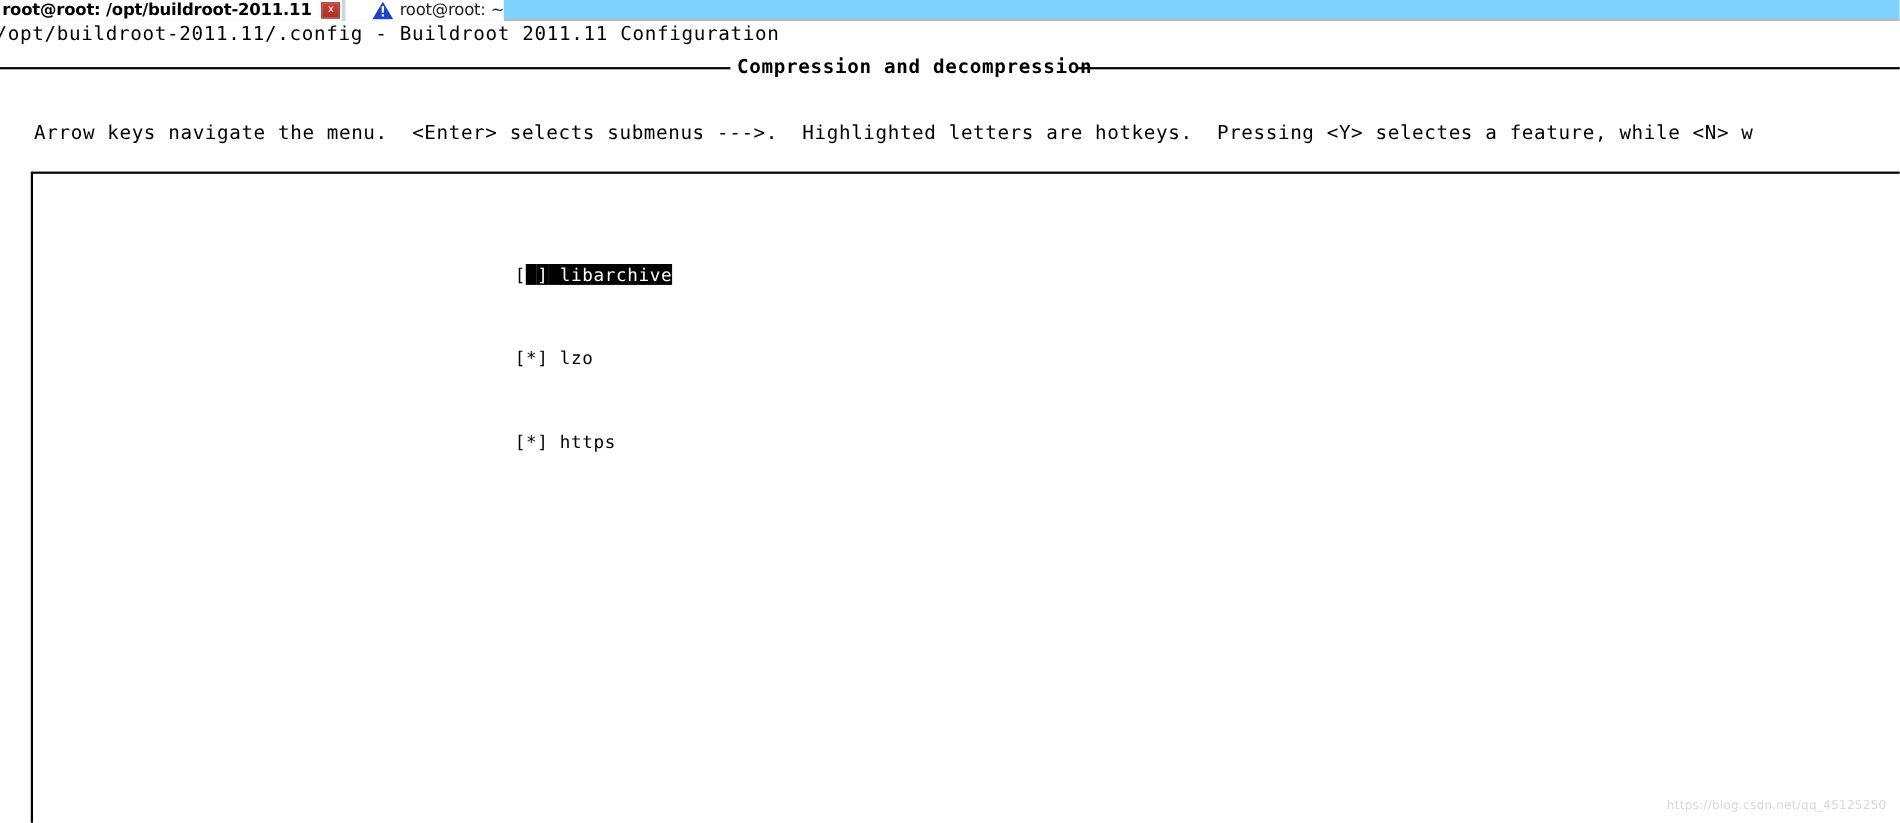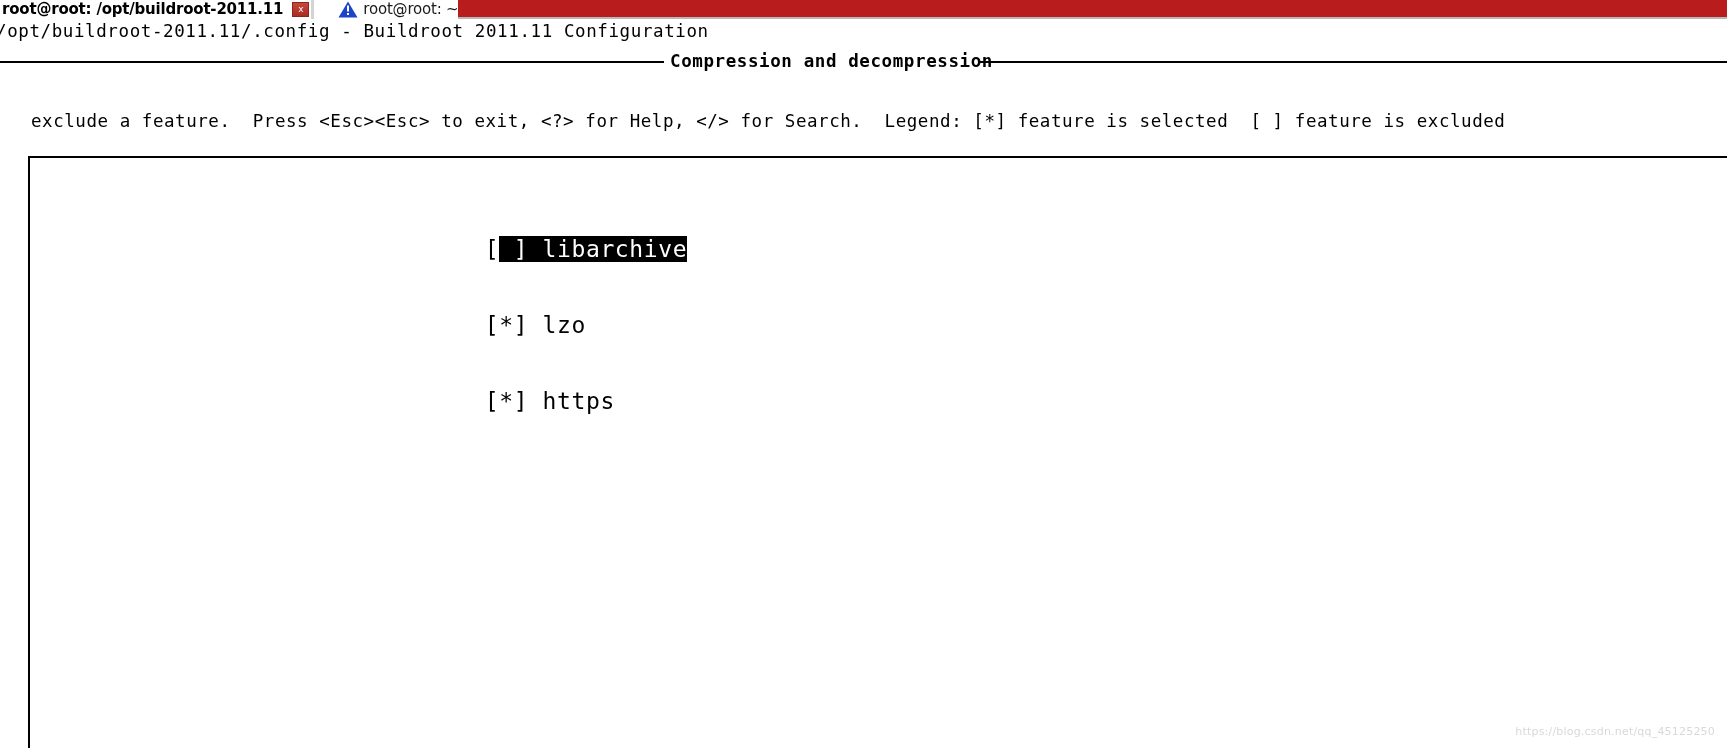--- a/index.html
+++ b/index.html
@@ -15,21 +15,21 @@
     overflow: hidden;
     font-family: "DejaVu Sans Mono", "Liberation Mono", monospace;
   }
 
   
   .tabstrip {
     position: absolute;
     left: 0; top: 0;
     width: 1727px;
     height: 19px;
-    background: #b91c1c;
+    background: #7dd3fc;
     border-bottom: 2px solid #b8b8b8;
     box-sizing: border-box;
     display: flex;
     align-items: flex-start;
   }
   .tab {
     display: flex;
     align-items: center;
     height: 19px;
     box-sizing: border-box;
@@ -150,21 +150,21 @@
     border: 2px solid #000000;
     border-top: 2px solid #000000;
     box-sizing: border-box;
     background: #ffffff;
   }
 
   .list-items {
     position: absolute;
     left: 427px;
     top: 164px;
-    font-size: 23px;
+    font-size: 16px;
     letter-spacing: 0.6px;
     line-height: 19px;
     white-space: pre;
   }
   .list-row {
     white-space: pre;
     color: #000000;
     height: 19px;
     display: block;
   }
@@ -212,20 +212,21 @@
 
 <div class="window-title">/opt/buildroot-2011.11/.config - Buildroot 2011.11 Configuration</div>
 
 <div class="menu-frame">
   <div class="frame-line left"></div>
   <div class="frame-title">Compression and decompression</div>
   <div class="frame-line right"></div>
 </div>
 
 <div class="help-text">
+  <span class="hl">Arrow keys navigate the menu.  &lt;Enter&gt; selects submenus ---&gt;.  Highlighted letters are hotkeys.  Pressing &lt;Y&gt; selectes a feature, while &lt;N&gt; w</span>
   <span class="hl">exclude a feature.  Press &lt;Esc&gt;&lt;Esc&gt; to exit, &lt;?&gt; for Help, &lt;/&gt; for Search.  Legend: [*] feature is selected  [ ] feature is excluded</span>
 </div>
 
 <div class="list-box"></div>
 
 <div class="list-items">
 
   <div class="list-row selected">
     <span class="seg-plain">[</span><span class="seg-sel"> </span><span class="seg-sel">]</span><span class="seg-sel"> libarchive</span>
   </div>

